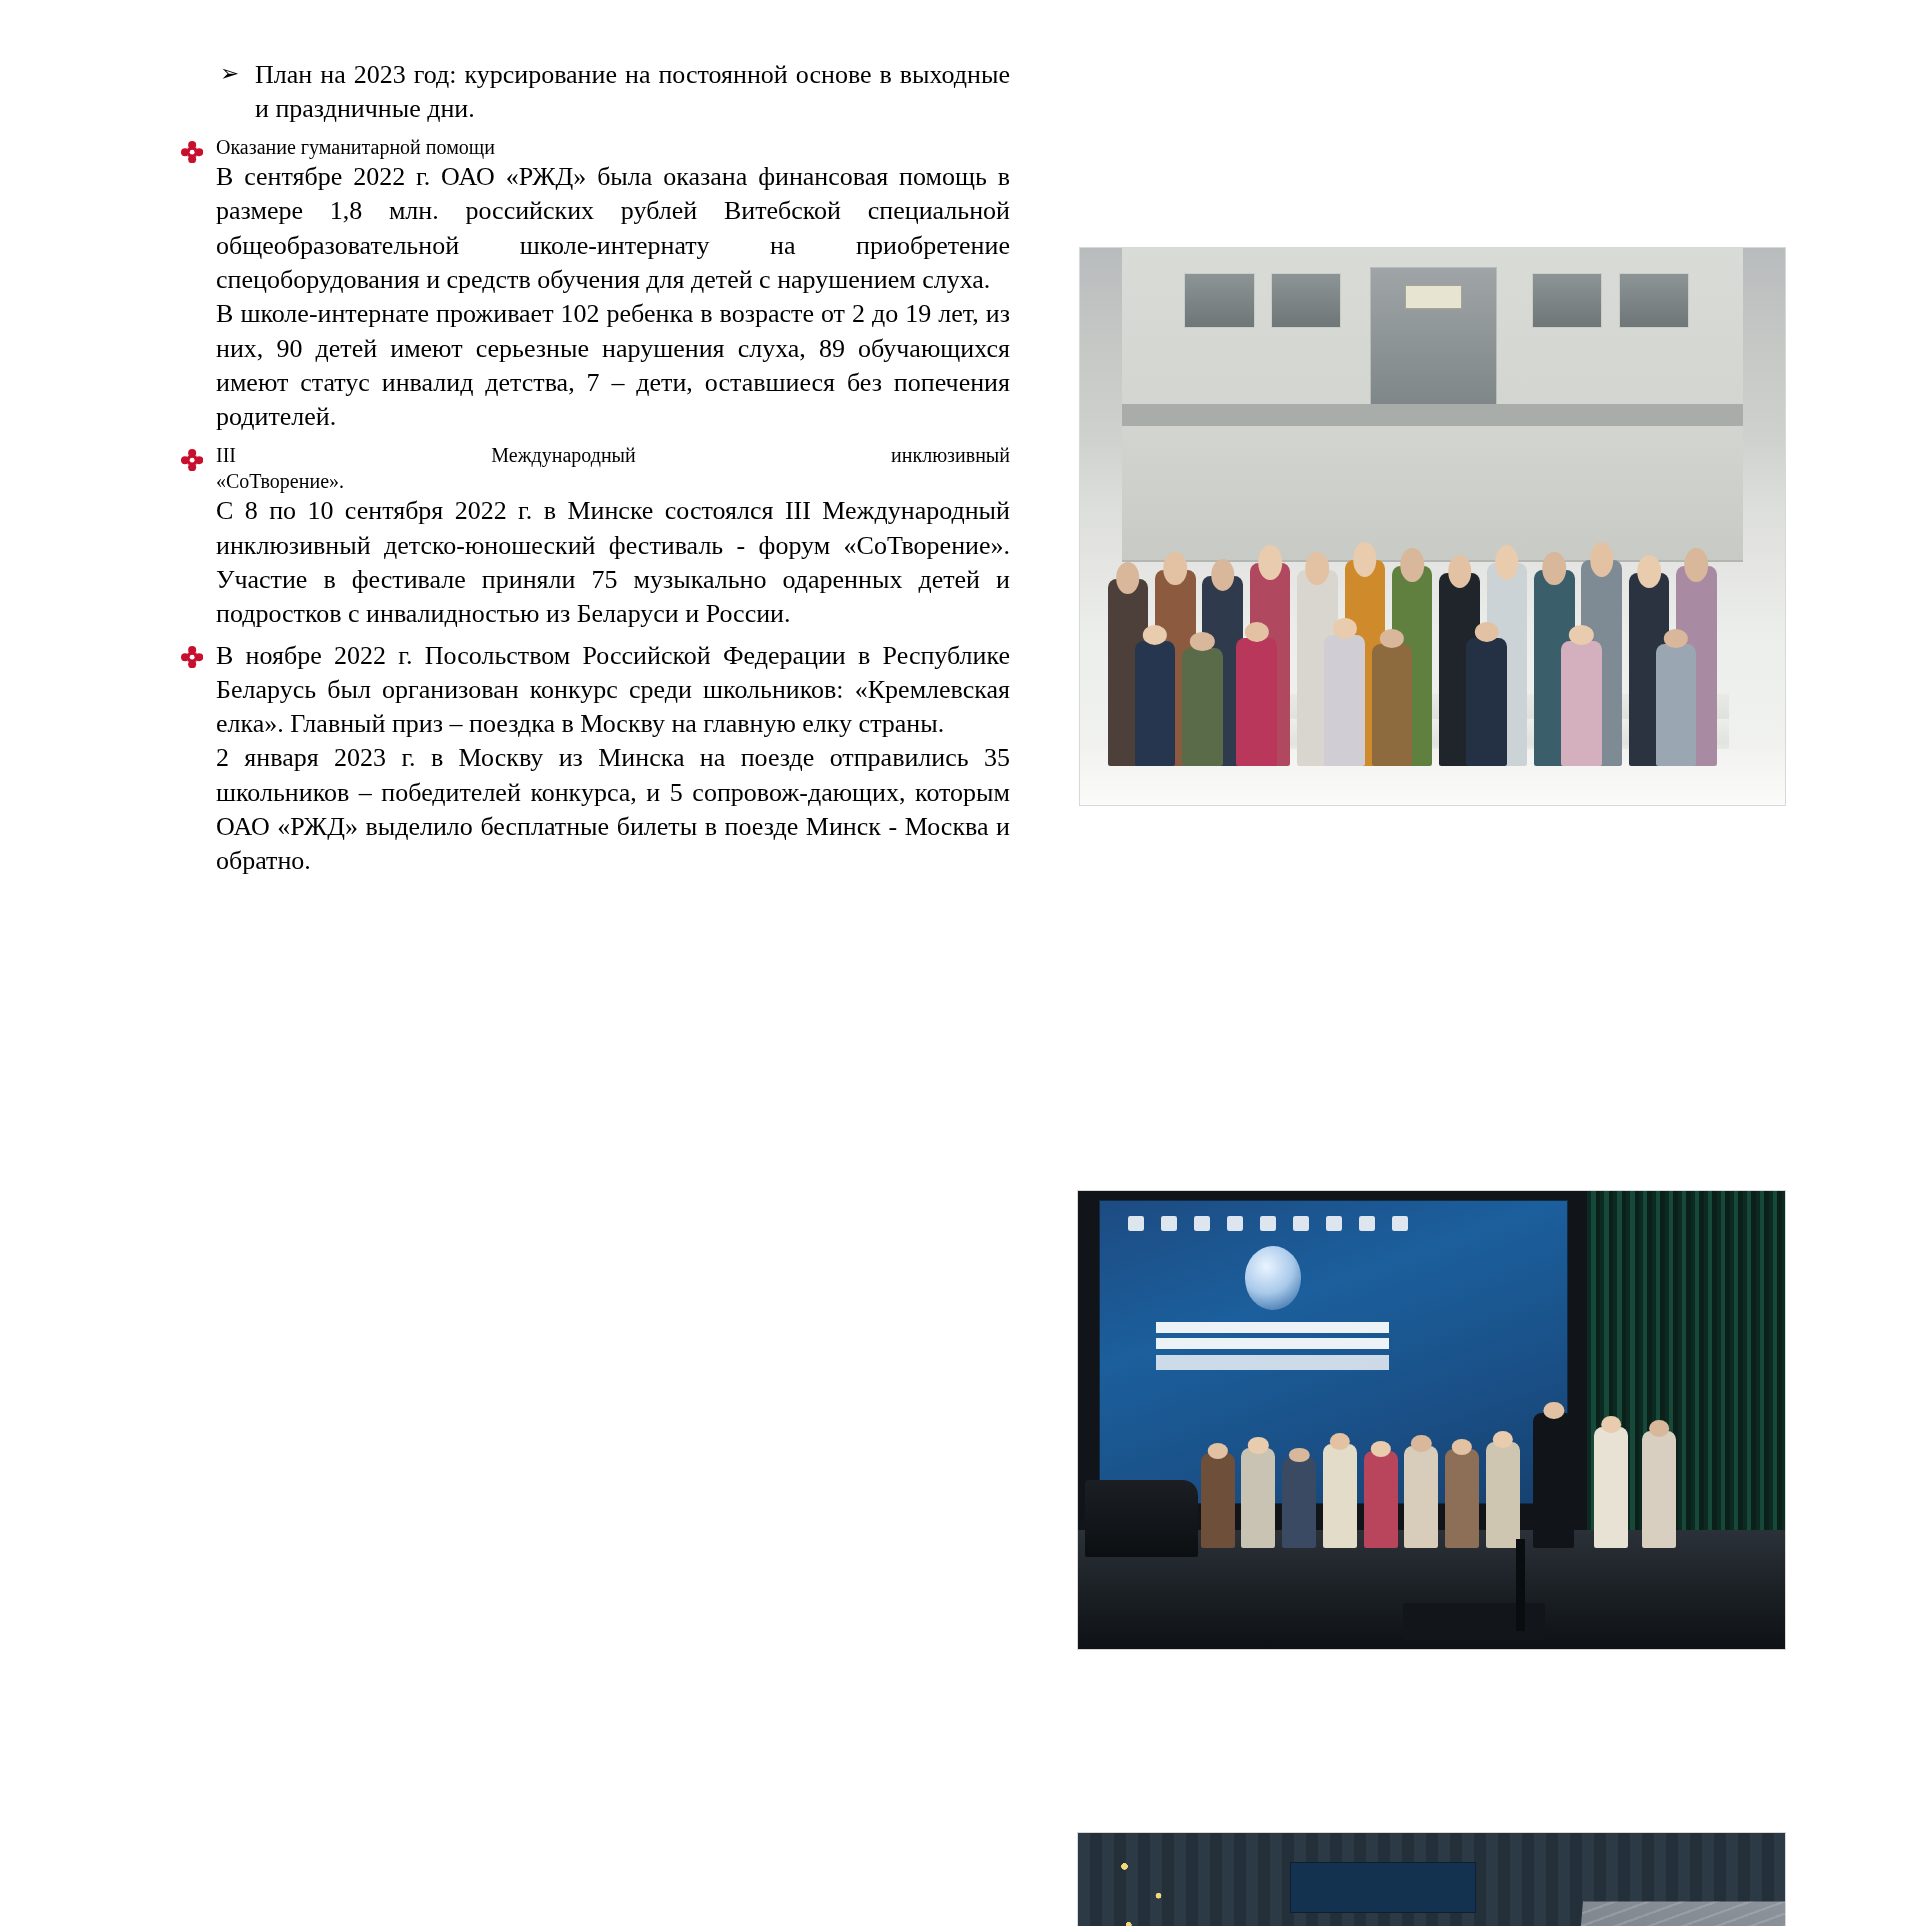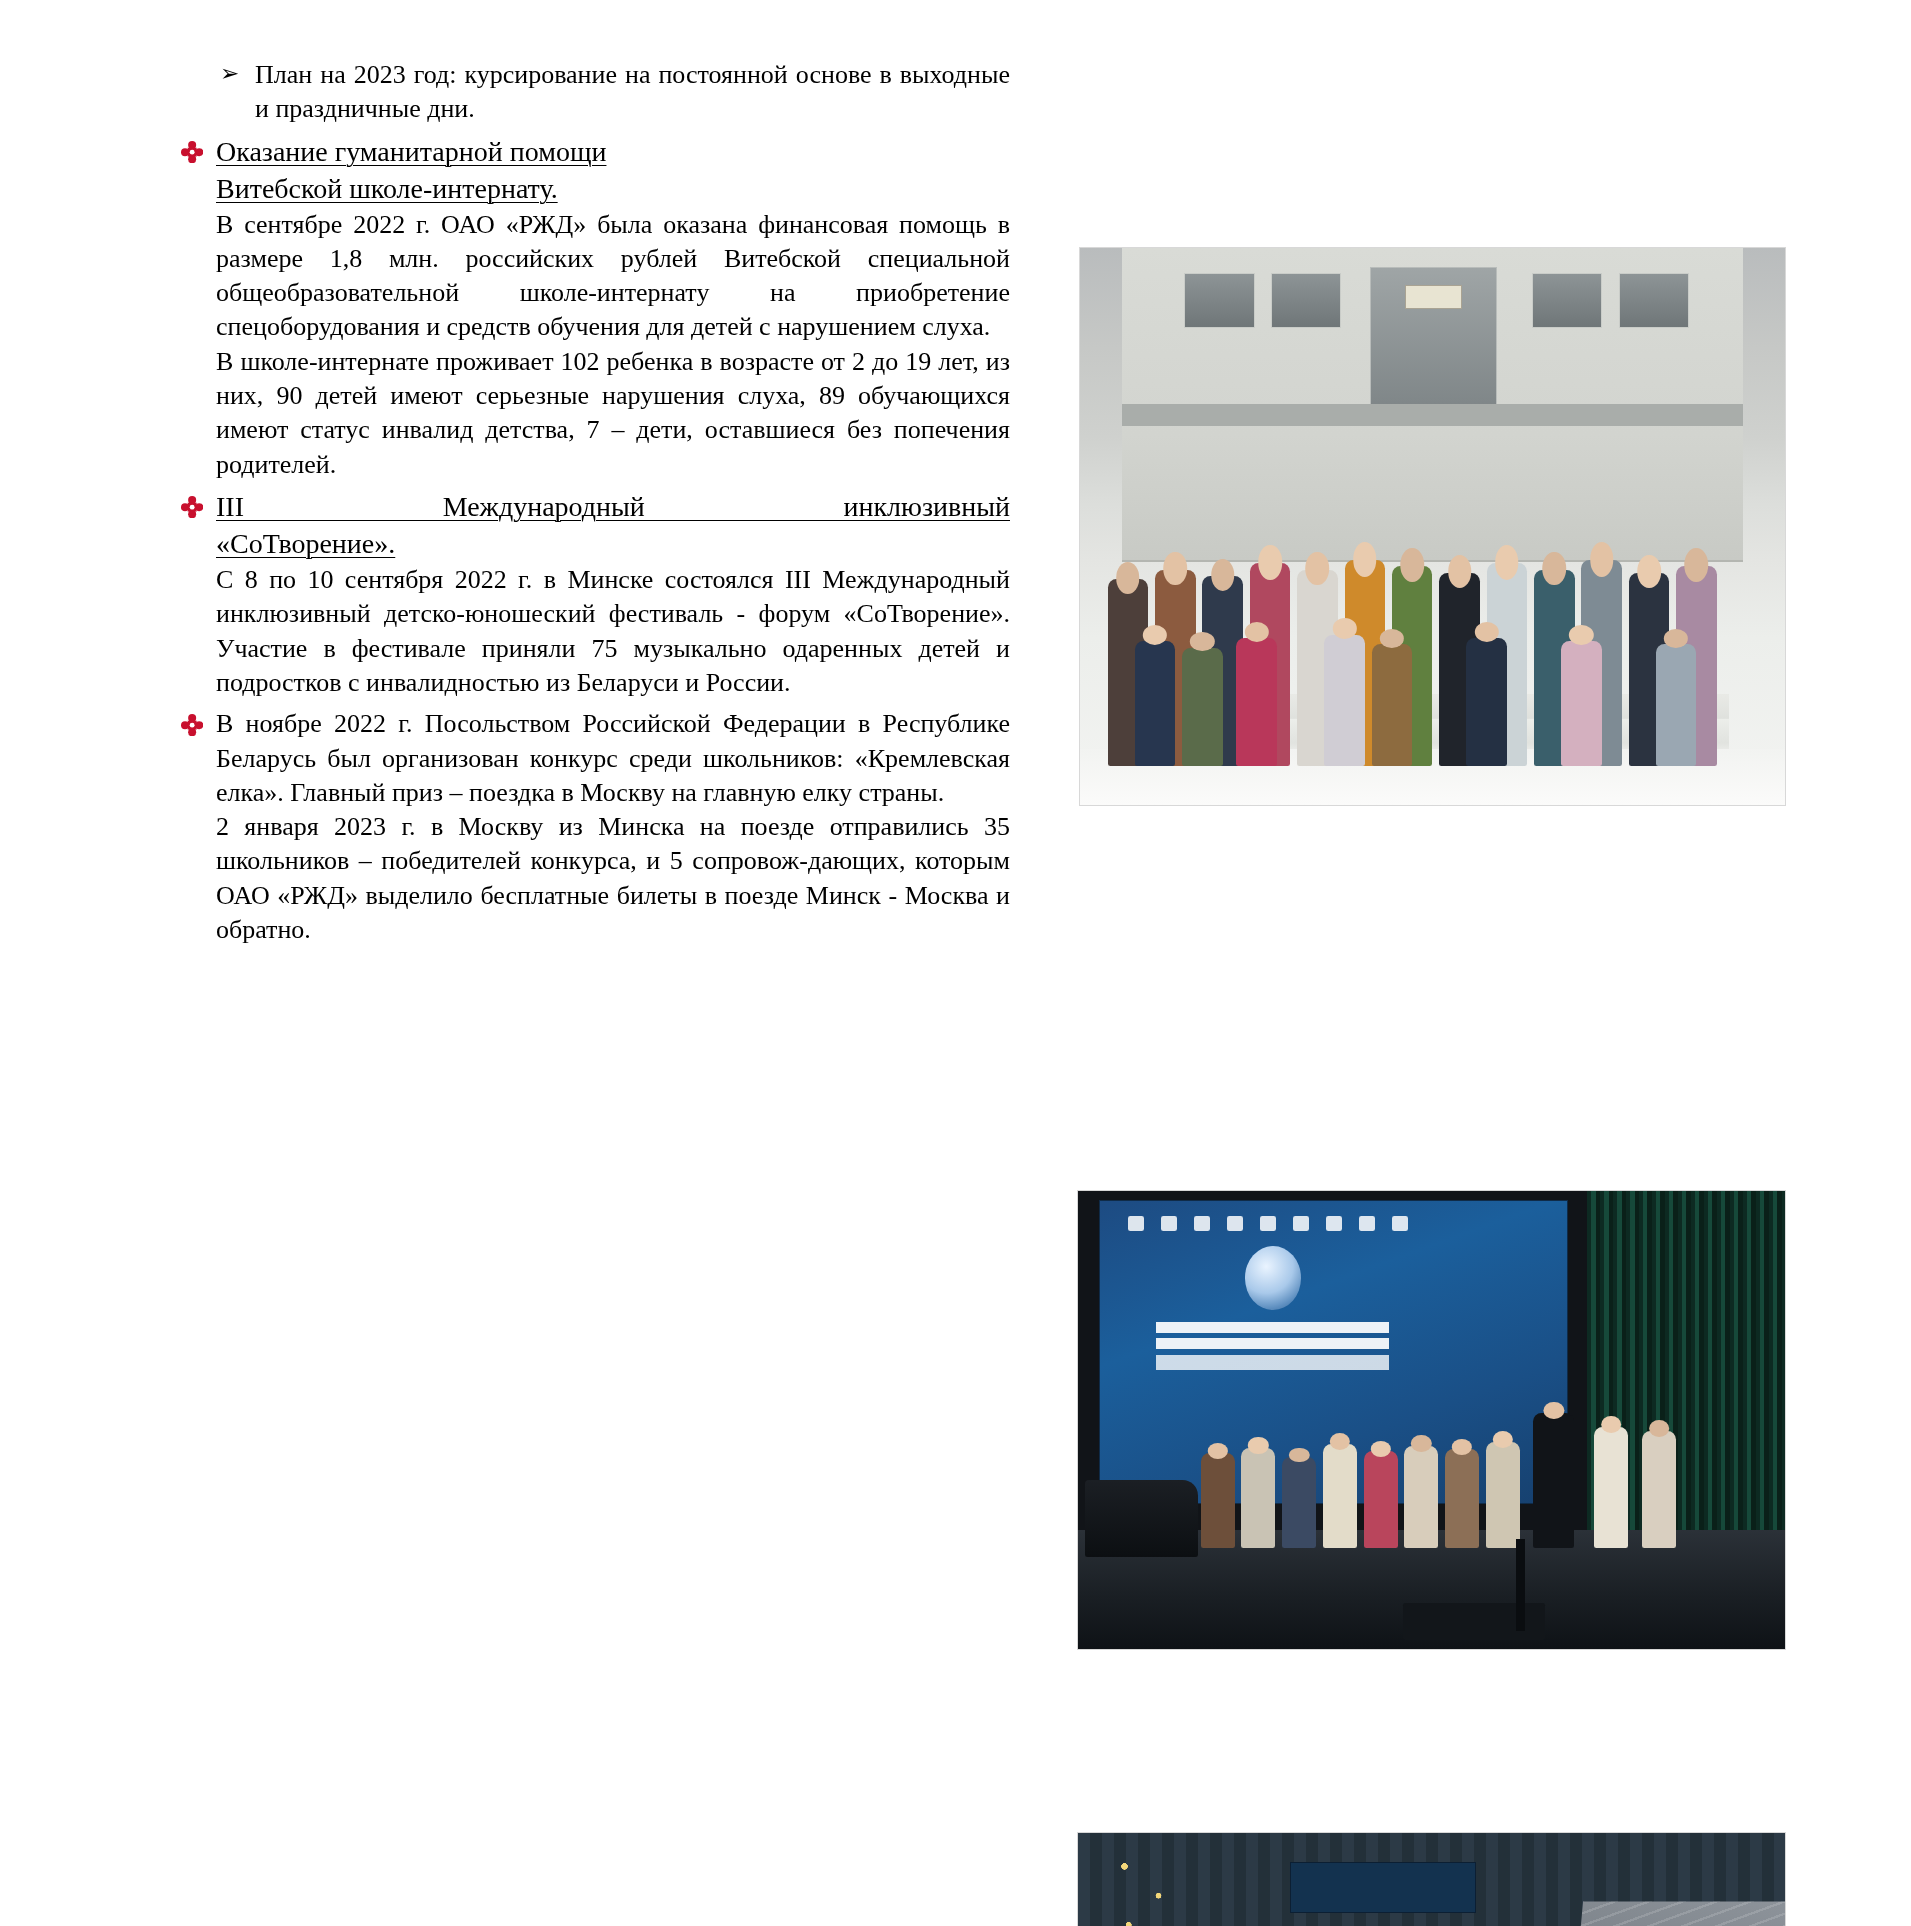--- a/index.html
+++ b/index.html
@@ -57,23 +57,22 @@
     margin-top: 7px;
   }
   .flower {
     position: absolute;
     left: -35px;
     top: 7px;
     width: 22.3px;
     height: 22.3px;
   }
   .heading-underline {
-    font-size: 28px;
+    font-size: 20px;
     line-height: 1.32;
-    text-decoration: underline;
     text-underline-offset: 3.5px;
     text-decoration-thickness: 1.2px;
     text-align: justify;
     width: 794px;
   }
   .just-stretch {
     text-align-last: justify;
   }
 
   .body-text {
@@ -240,21 +239,20 @@
       <g fill="#c8102e">
         <circle cx="50" cy="18" r="18"></circle>
         <circle cx="82" cy="50" r="18"></circle>
         <circle cx="50" cy="82" r="18"></circle>
         <circle cx="18" cy="50" r="18"></circle>
         <rect x="30" y="30" width="40" height="40"></rect>
       </g>
       <circle cx="50" cy="50" r="11" fill="#ffffff"></circle>
     </svg>
     <div class="heading-underline">Оказание гуманитарной помощи</div>
-    <div class="heading-underline">Витебской школе-интернату.</div>
     <div class="col para body-text">В сентябре 2022 г. ОАО «РЖД» была оказана финансовая помощь в размере 1,8 млн. российских рублей Витебской специальной общеобразовательной школе-интернату на приобретение спецоборудования и средств обучения для детей с нарушением слуха.</div>
     <div class="col para body-text">В школе-интернате проживает 102 ребенка в возрасте от 2 до 19 лет, из них, 90 детей имеют серьезные нарушения слуха, 89 обучающихся имеют статус инвалид детства, 7 – дети, оставшиеся без попечения родителей.</div>
   </div>
 
   <div class="flower-block">
     <svg class="flower" viewBox="0 0 100 100">
       <g fill="#c8102e">
         <circle cx="50" cy="18" r="18"></circle>
         <circle cx="82" cy="50" r="18"></circle>
         <circle cx="50" cy="82" r="18"></circle>

